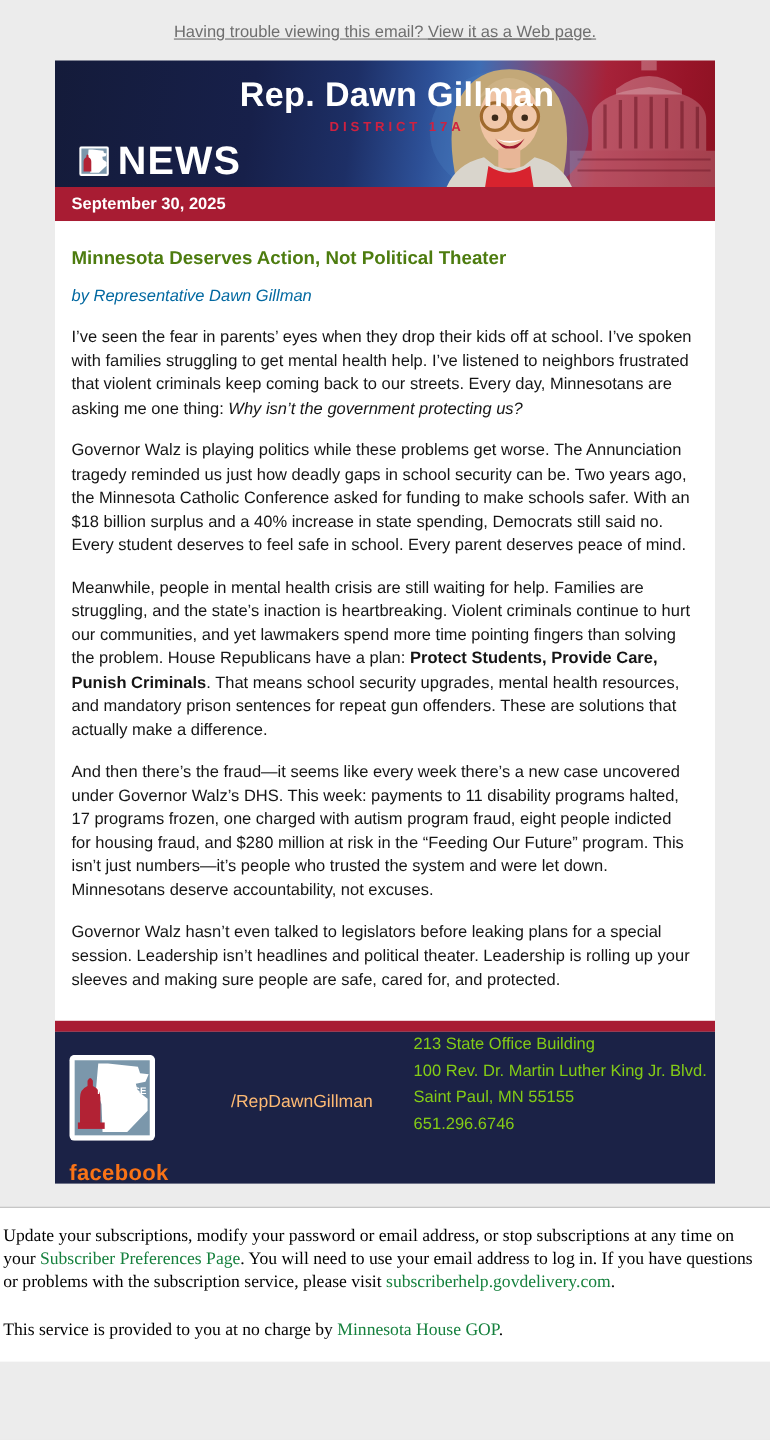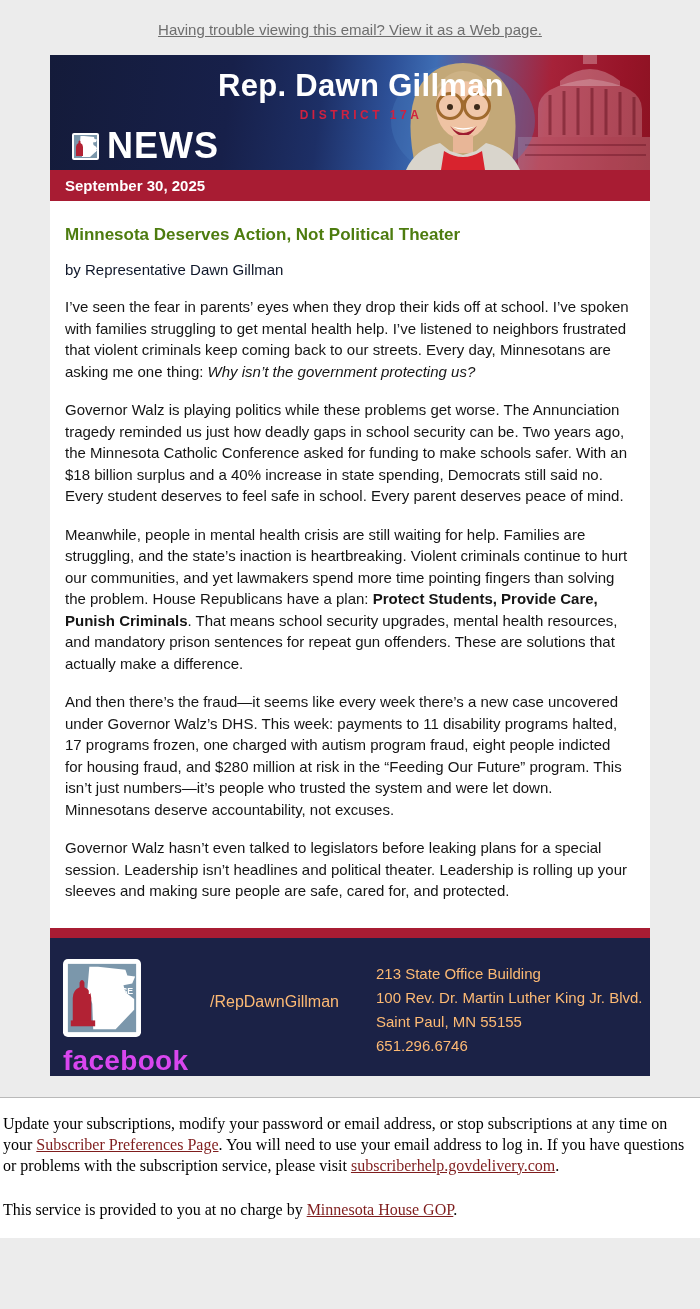--- a/index.html
+++ b/index.html
@@ -21,43 +21,43 @@
   .h-district{font-size:12px;font-weight:bold;color:#cf2140;letter-spacing:3.5px;margin-top:5px;}
   .h-news-row{display:flex;align-items:center;gap:8px;margin-top:5px;}
   .h-news{font-size:36px;font-weight:bold;letter-spacing:1px;line-height:38px;}
 
   
   .datebar{height:31px;background:#a81c33;color:#fff;font-size:15px;font-weight:bold;line-height:31px;padding-left:15px;}
 
   
   .article{background:#fff;padding:24px 15px 26px 15px;color:#151515;}
   .article h2{font-size:17px;margin:0 0 16px 0;color:#4d7c0f;font-weight:bold;}
-  .byline{font-size:15px;margin:0 0 18px 0;color:#0f172a;}
+  .byline{font-style:italic;font-size:15px;margin:0 0 18px 0;color:#0369a1;}
   .article p.body-p{font-size:15px;line-height:21.5px;margin:0 4px 17px 0;}
   .article p.body-p:last-child{margin-bottom:0;}
   .it{font-style:italic;}
   .bd{font-weight:bold;}
 
   .divider{height:10px;background:#a81c33;}
 
   
   .navyfooter{position:relative;background:#1b2246;height:96px;padding:21px 0 21px 13px;}
   .fb-block{width:112px;}
-  .fb-word{color:#d946ef;font-weight:bold;font-size:28px;margin-top:4px;letter-spacing:.3px;}
+  .fb-word{color:#f97316;font-weight:bold;font-size:20px;margin-top:14px;letter-spacing:.3px;}
   .handle{position:absolute;left:160px;top:55px;color:#fdba74;font-size:16px;}
-  .address{position:absolute;left:326px;top:24px;color:#fdba74;font-size:15px;line-height:24px;}
+  .address{position:absolute;left:326px;top:0;color:#84cc16;font-size:15px;line-height:24px;}
 
   .gap{height:21px;}
 
   
   .serif-sec{background:#fff;border-top:1px solid #b9b9b9;padding:15px 5px 18px 3px;
     font-family:"Liberation Serif",serif;font-size:16px;color:#000;}
   .serif-sec p{margin:0;line-height:21px;}
   .serif-sec p + p{margin-top:23px;}
-  .serif-sec a{color:#7f1d1d;text-decoration:underline;}
+  .serif-sec a{color:#15803d;}
 </style>
 </head>
 <body>
 
 <div class="notice">
   <span>Having trouble viewing this email? </span><a>View it as a Web page</a><span>.</span>
 </div>
 
 <div class="email">
 

